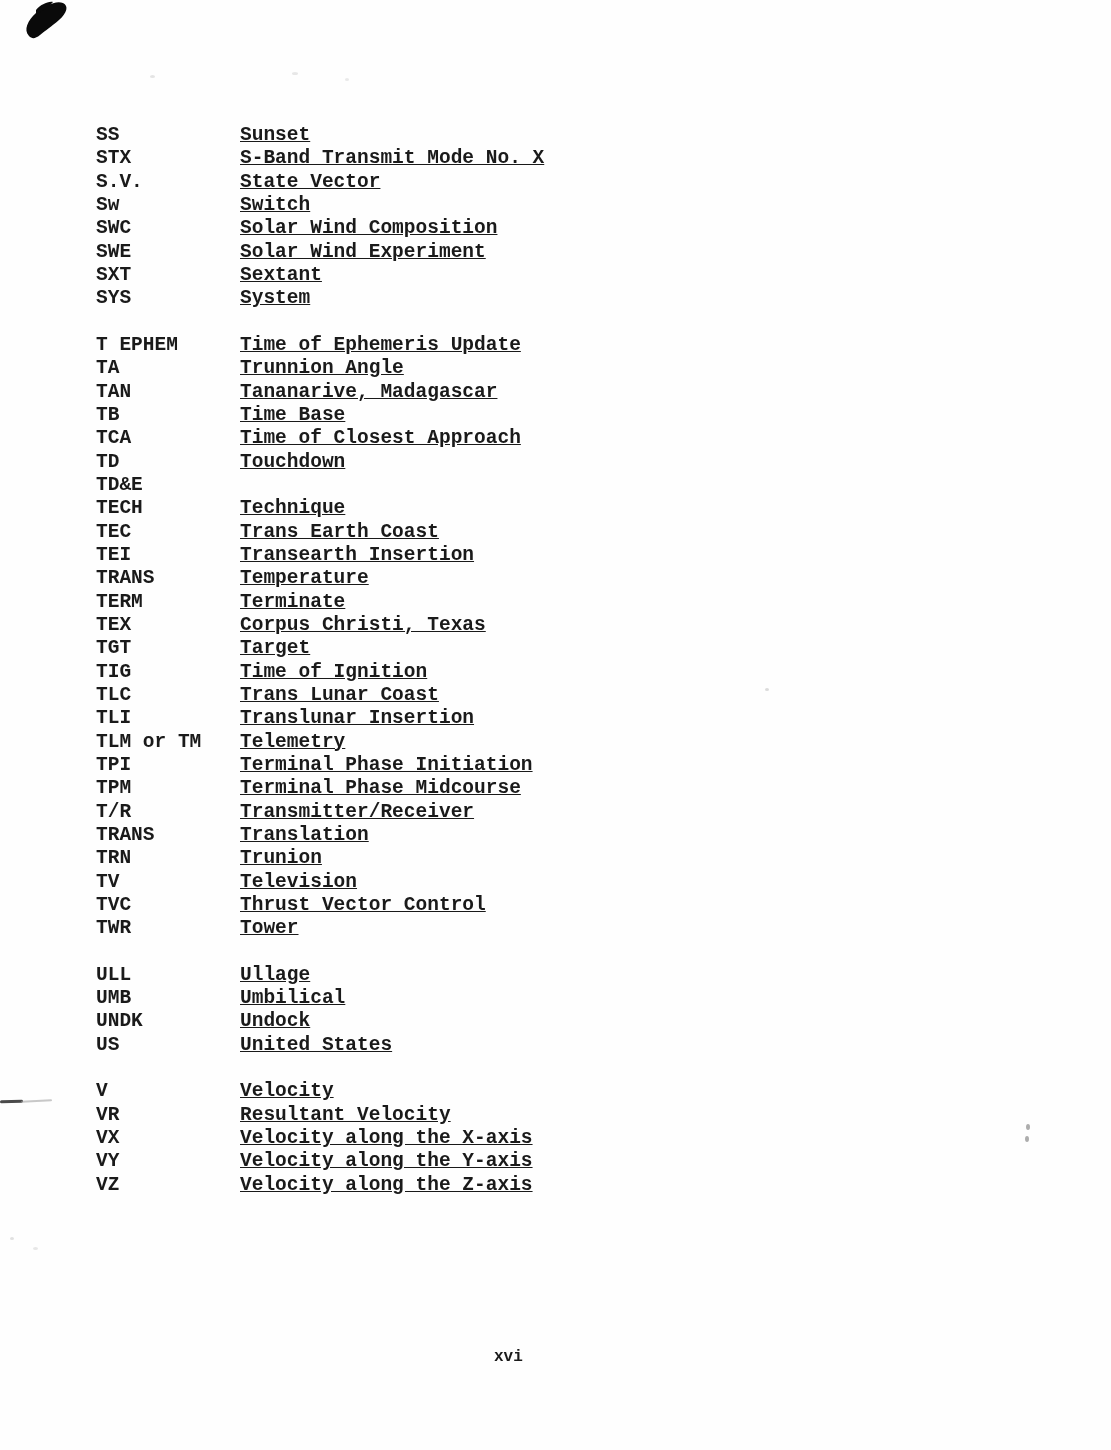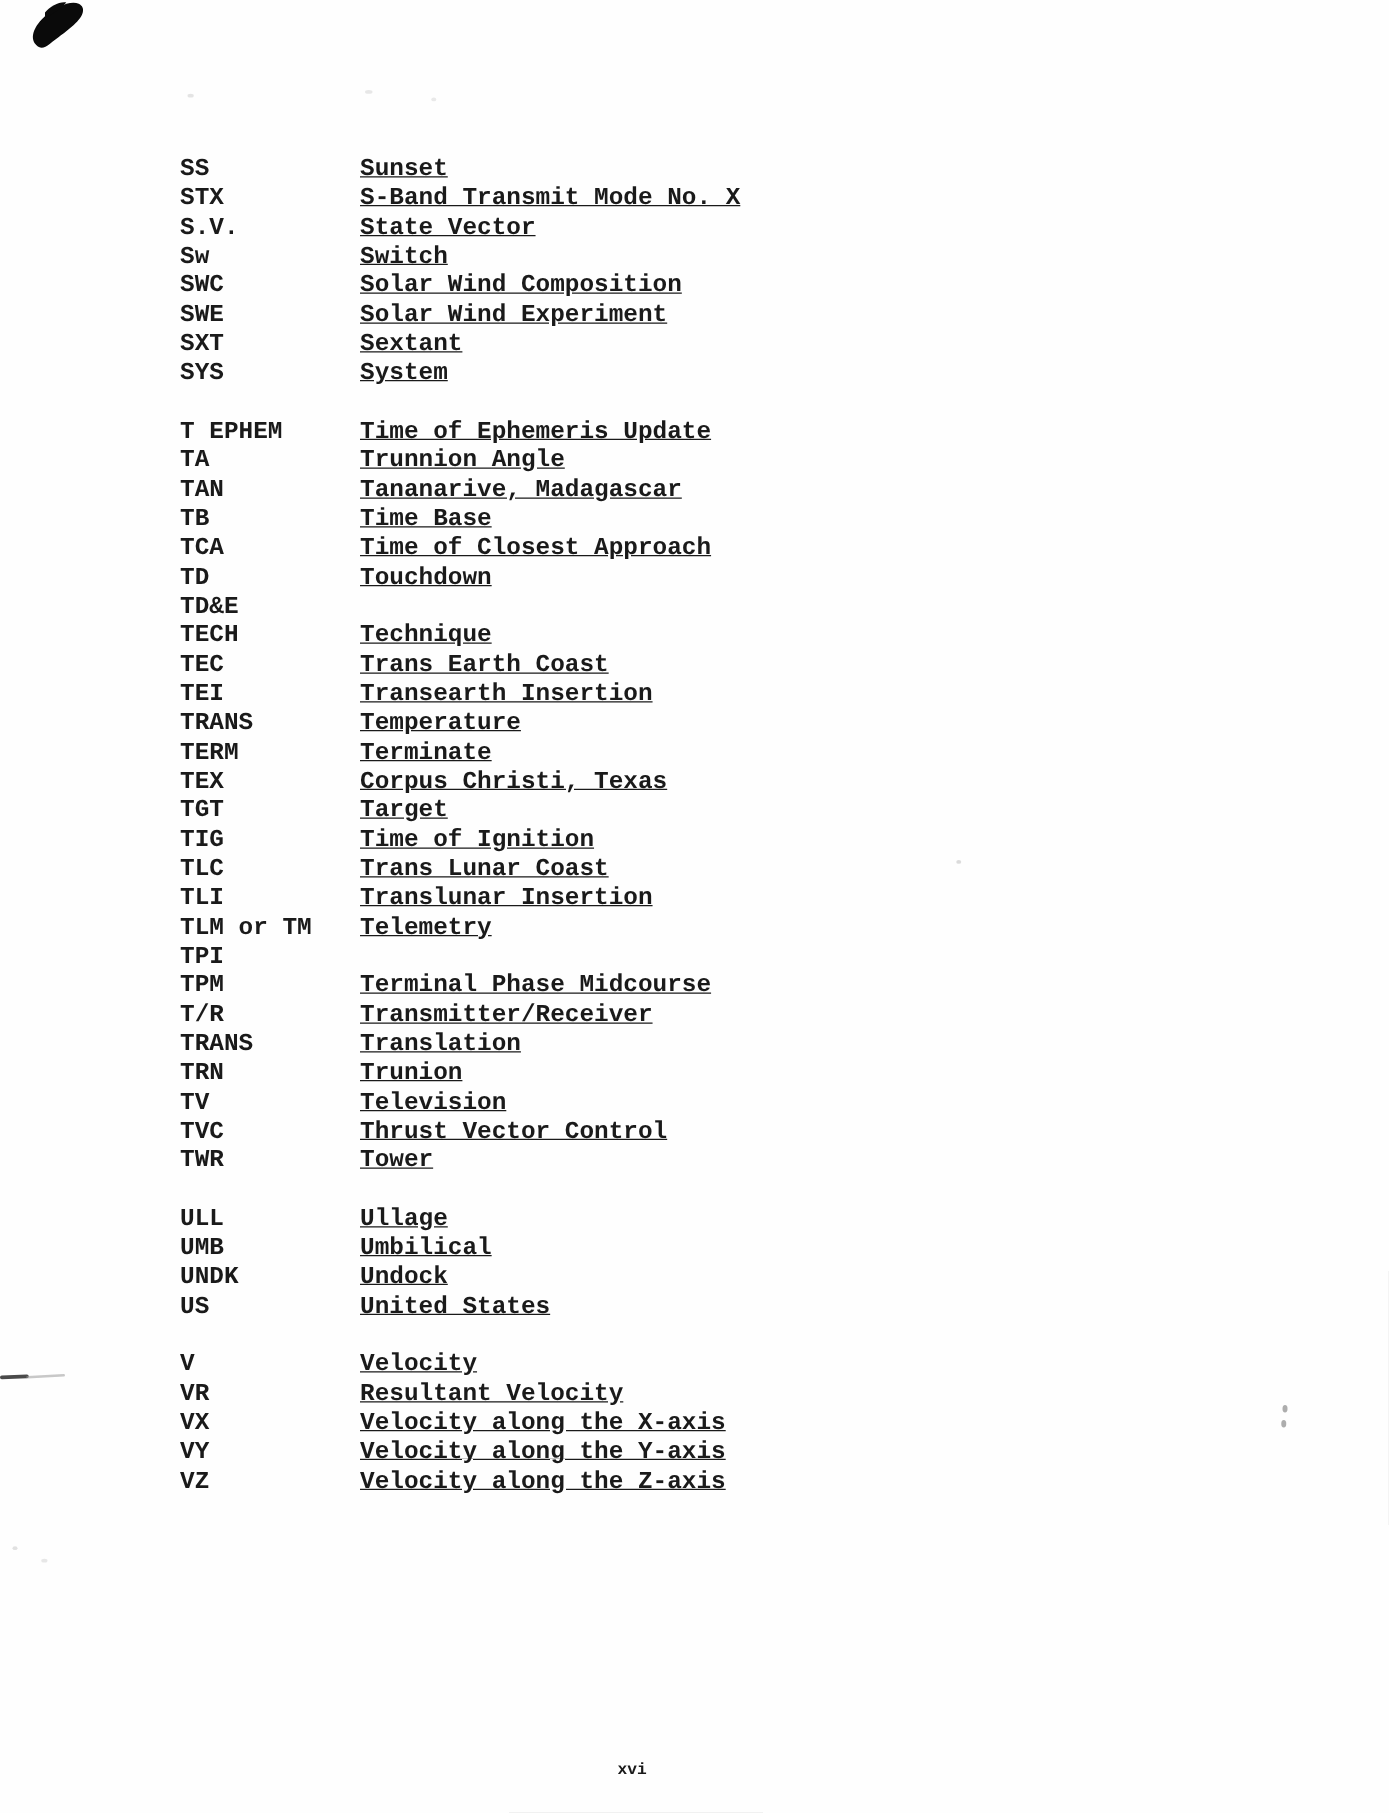--- a/index.html
+++ b/index.html
@@ -17,36 +17,35 @@
     font-family: "Liberation Mono", "DejaVu Sans Mono", monospace;
     color: #1a1a1a;
   }
   .glossary {
     position: absolute;
     left: 96px;
     top: 124px;
     font-size: 19.5px;
     font-weight: 700;
     letter-spacing: 0;
-    margin-left: 48px;
   }
   .section + .section { margin-top: 23.33px; }
   .row {
     display: flex;
     height: 23.33px;
     line-height: 23.33px;
     white-space: pre;
   }
   .abbr { flex: 0 0 144px; width: 144px; }
   .def  { flex: 1 1 auto; text-decoration: underline; }
   .pageno {
     position: absolute;
     left: 494px;
-    top: 1404px;
-    font-size: 13px;
+    top: 1346px;
+    font-size: 16px;
     font-weight: 700;
     line-height: 23.33px;
   }
   
   .corner-blob {
     position: absolute;
     left: 22px;
     top: 0px;
   }
   .edge-dash {
@@ -232,20 +231,21 @@
   </div>
 
   <div class="row">
     <span class="abbr">TLM or TM</span>
     <span class="def">Telemetry</span>
   </div>
 
 
   <div class="row">
     <span class="abbr">TPI</span>
+    <span class="def">Terminal Phase Initiation</span>
   </div>
 
   <div class="row">
     <span class="abbr">TPM</span>
     <span class="def">Terminal Phase Midcourse</span>
   </div>
 
   <div class="row">
     <span class="abbr">T/R</span>
     <span class="def">Transmitter/Receiver</span>

